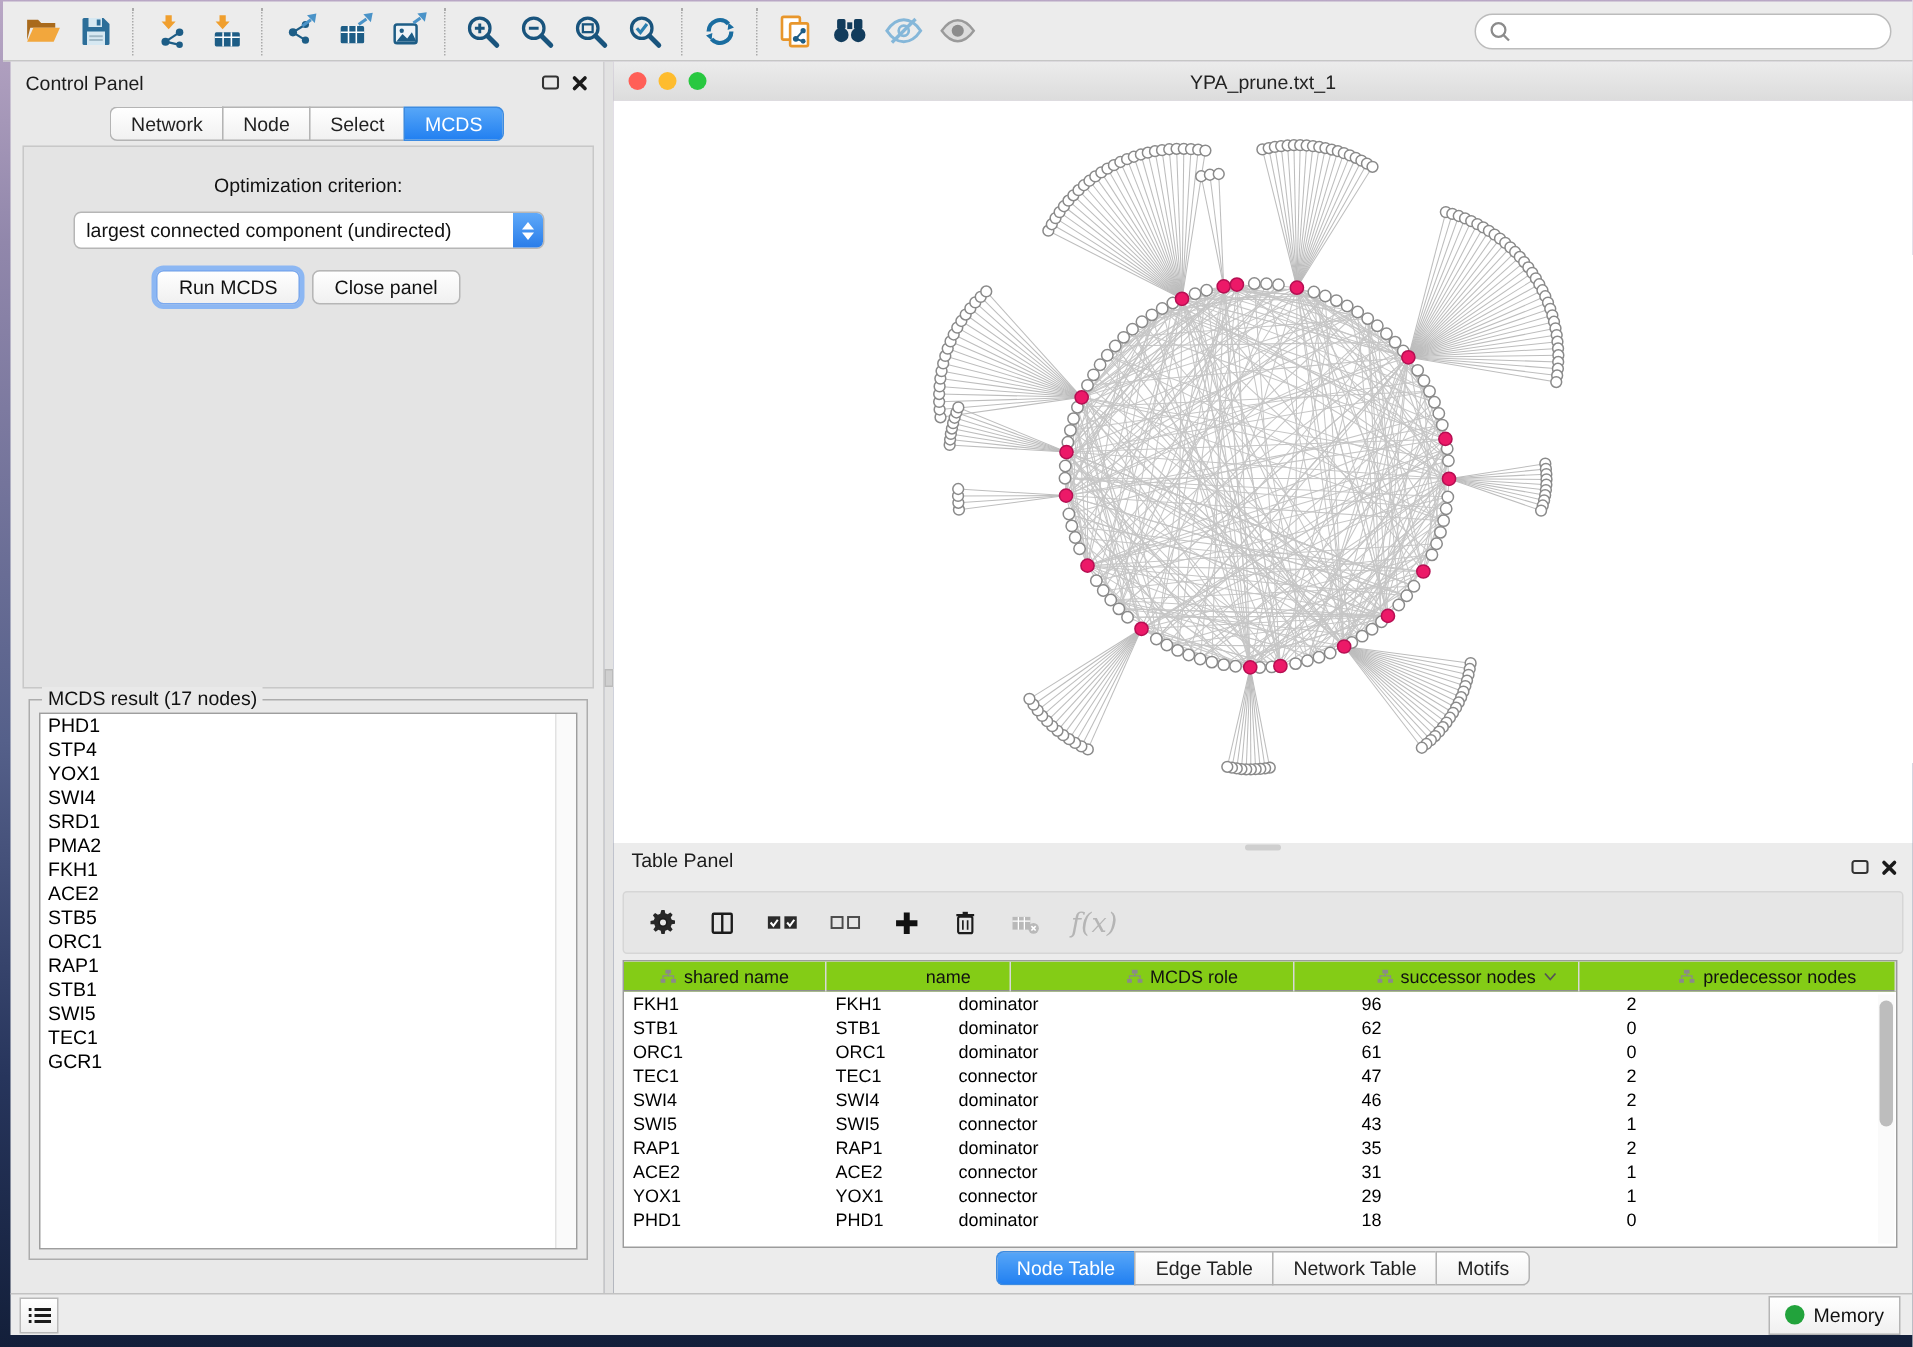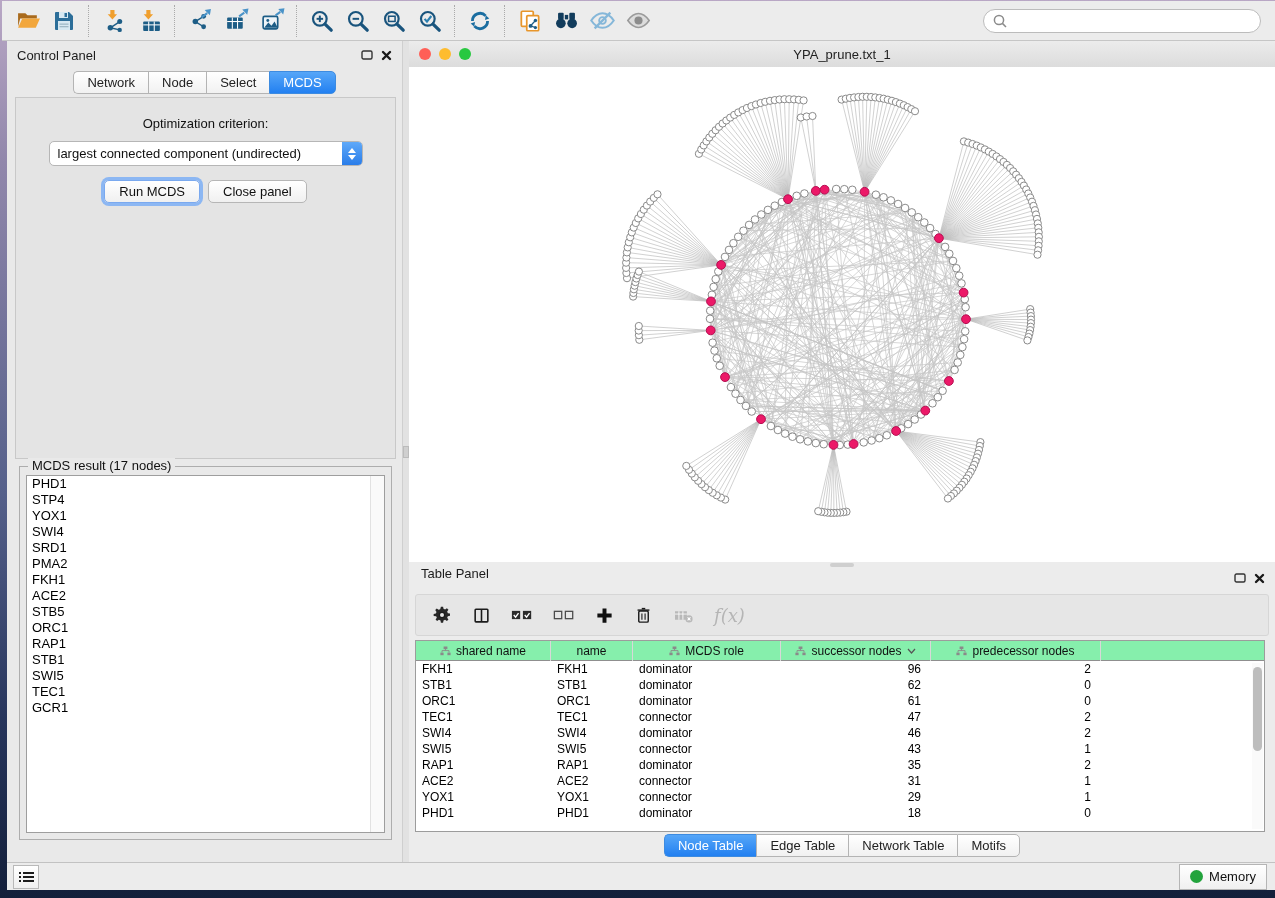--- a/index.html
+++ b/index.html
@@ -63,21 +63,21 @@
   .tp-splitgrip{position:absolute;top:1px;left:50%;margin-left:-12px;width:24px;height:4px;
     background:#cfcfcf;border-radius:2px;}
   .tp-head{height:24px;display:flex;padding:4px 10px 0 12px;}
   .tp-title{font-size:13px;color:#1c1c1c;}
   .tp-toolbar{margin:4px 6px 0 6px;height:40px;background:#e6e6e6;border:1px solid #d6d6d6;border-radius:3px;
     display:flex;align-items:center;gap:20px;padding-left:16px;}
   .ticon{display:flex;align-items:center;justify-content:center;cursor:pointer;}
   .ticon.disabled{cursor:default;}
   .fx{font-family:"DejaVu Serif","Liberation Serif",serif;font-style:italic;font-size:18px;color:#b5b5b5;}
   .dtable{position:absolute;left:6px;top:78px;width:848px;height:190px;background:#fff;border:1px solid #9c9c9c;overflow:hidden;}
-  .thead{display:flex;height:20px;background:#86efac;border-bottom:1px solid #8f8f8f;box-sizing:border-box;}
+  .thead{display:flex;height:20px;background:#84cc16;border-bottom:1px solid #8f8f8f;box-sizing:border-box;justify-content:space-between;}
   .th{display:flex;align-items:center;justify-content:center;gap:5px;font-size:12px;color:#111;
     border-right:1px solid #d8d8d8;box-sizing:border-box;height:20px;}
   .tr{display:flex;height:16px;align-items:center;}
   .td{font-size:12px;color:#000;box-sizing:border-box;padding:0 10px 0 6px;white-space:nowrap;overflow:hidden;}
   .td.num{text-align:right;}
   .tscroll{position:absolute;right:1px;top:22px;width:11px;height:166px;background:#fafafa;}
   .tscroll .thumb{position:absolute;left:1px;width:9px;border-radius:5px;background:#bdbdbd;}
   .tp-tabs{position:absolute;left:0;right:0;top:272px;display:flex;justify-content:center;}
   .tp-tabs .tabbtn{font-size:13px;padding:3px 13px;background:linear-gradient(#ffffff,#f1f1f1);
     border:1px solid #b4b4b4;border-right:none;color:#222;cursor:pointer;}

